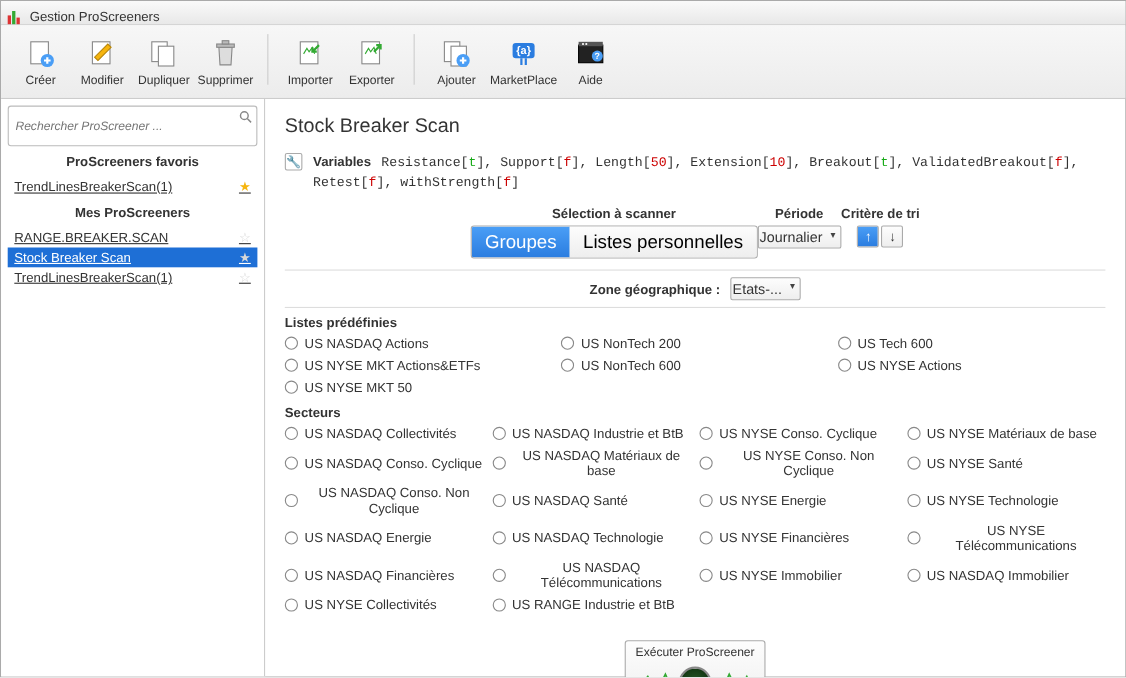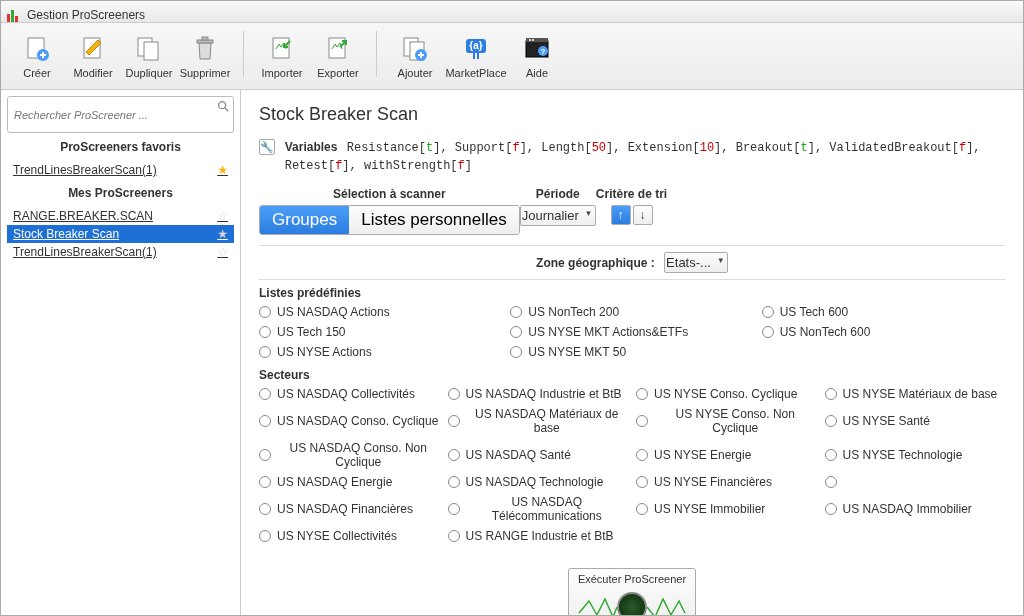--- a/index.html
+++ b/index.html
@@ -25,21 +25,21 @@
 .main { flex: 1; padding: 14px 18px 8px 18px; overflow: auto; }
 .main h1 { font-size: 18px; font-weight: normal; color: #333; margin-bottom: 14px; }
 .vars-row { display: flex; align-items: flex-start; gap: 10px; margin-bottom: 12px; }
 .wrench { width: 16px; height: 16px; border: 1px solid #aaa; border-radius: 2px; display: flex; align-items: center; justify-content: center; font-size: 11px; }
 .vars-label { font-weight: bold; font-size: 12px; margin-right: 6px; }
 .vars-code { font-family: "Courier New", monospace; font-size: 12px; color: #333; line-height: 18px; }
 .vars-code .n { color: #333; }
 .vars-code .t { color: #15a915; }
 .vars-code .f { color: #c00; }
 .vars-code .num { color: #c00; }
-.controls-row { display: flex; justify-content: flex-start; align-items: flex-start; margin: 6px 0 10px 0; }
+.controls-row { display: flex; justify-content: center; align-items: flex-start; margin: 6px 0 10px 0; }
 .control-col { display: flex; flex-direction: column; align-items: center; gap: 4px; }
 .control-col .ttl { font-weight: bold; font-size: 12px; }
 .seg { display: flex; border: 1px solid #aaa; border-radius: 3px; overflow: hidden; }
 .seg button { border: none; padding: 4px 12px; font-size: 17px; cursor: pointer; background: linear-gradient(#fdfdfd,#eee); }
 .seg button.active { background: linear-gradient(#4a9ef6,#2b7de0); color: #fff; }
 .select { border: 1px solid #aaa; border-radius: 2px; padding: 2px 16px 2px 1px; font-size: 13px; background: linear-gradient(#fdfdfd,#eee); position: relative; cursor: pointer; }
 .select::after { content: "▾"; position: absolute; right: 4px; top: 2px; font-size: 9px; color: #444; }
 .sort-btns { display: flex; gap: 2px; }
 .sort-btns button { width: 20px; height: 20px; border: 1px solid #aaa; border-radius: 2px; cursor: pointer; display: flex; align-items: center; justify-content: center; font-size: 12px; }
 .sort-up { background: linear-gradient(#4a9ef6,#2b7de0); color: #fff; border-color: #2b7de0; }
@@ -245,24 +245,20 @@
           <div class="radio-item">
             <span class="radio-dot"></span>
             <span>US NonTech 200</span>
           </div>
           <div class="radio-item">
             <span class="radio-dot"></span>
             <span>US Tech 600</span>
           </div>
           <div class="radio-item">
             <span class="radio-dot"></span>
-            <span>US Tech 150</span>
-          </div>
-          <div class="radio-item">
-            <span class="radio-dot"></span>
             <span>US NYSE MKT Actions&amp;ETFs</span>
           </div>
           <div class="radio-item">
             <span class="radio-dot"></span>
             <span>US NonTech 600</span>
           </div>
           <div class="radio-item">
             <span class="radio-dot"></span>
             <span>US NYSE Actions</span>
           </div>
@@ -329,20 +325,21 @@
           <div class="radio-item">
             <span class="radio-dot"></span>
             <span>US NASDAQ Technologie</span>
           </div>
           <div class="radio-item">
             <span class="radio-dot"></span>
             <span>US NYSE Financières</span>
           </div>
           <div class="radio-item">
             <span class="radio-dot"></span>
+            <span>US NYSE Télécommunications</span>
           </div>
           <div class="radio-item">
             <span class="radio-dot"></span>
             <span>US NASDAQ Financières</span>
           </div>
           <div class="radio-item">
             <span class="radio-dot"></span>
             <span>US NASDAQ Télécommunications</span>
           </div>
           <div class="radio-item">

